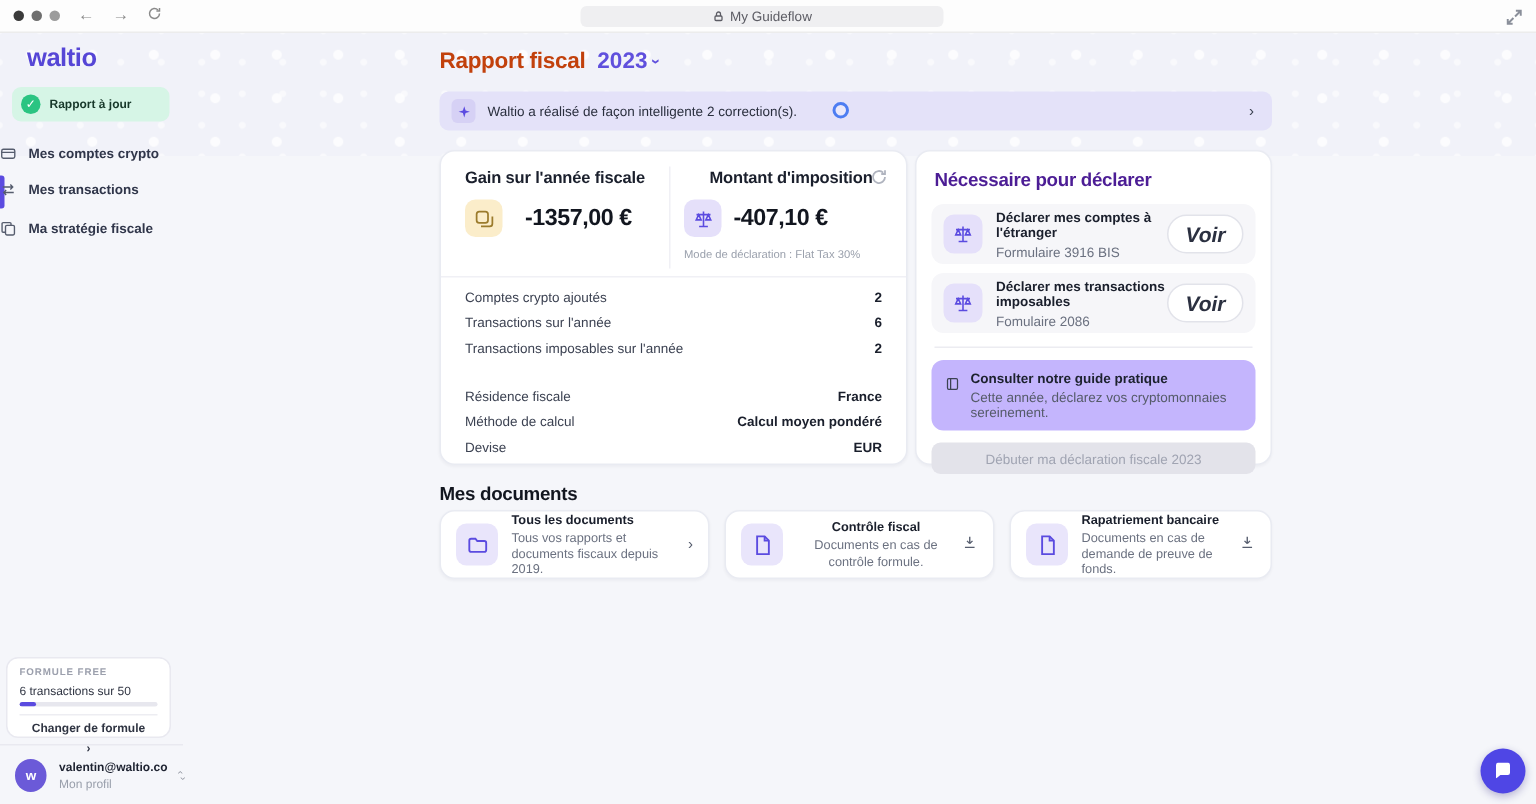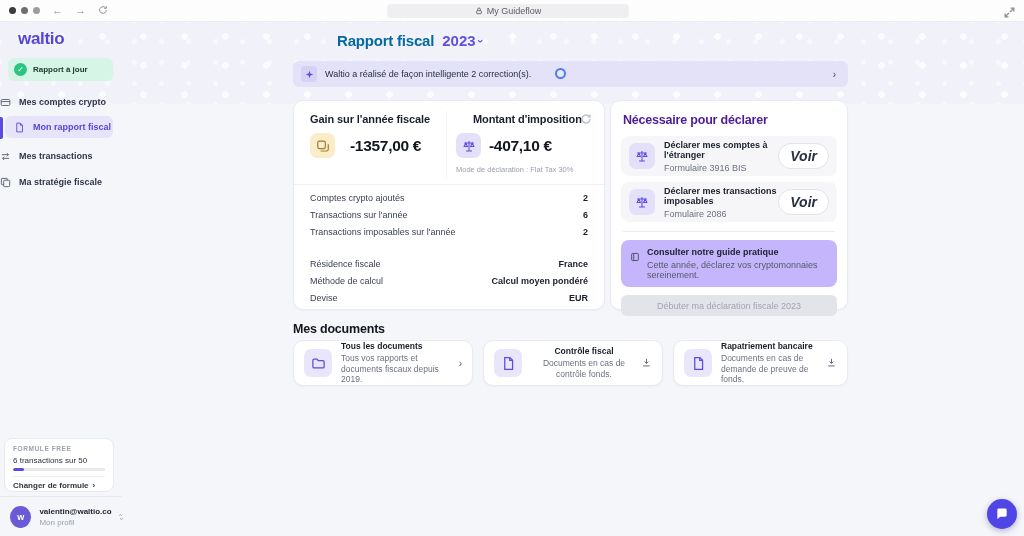--- a/index.html
+++ b/index.html
@@ -35,34 +35,34 @@
   .mitem.active svg { color:#5b4be0; }
   .abar { position:absolute; left:0; top:95px; width:3px; height:22px; background:#5b4be0; border-radius:0 2px 2px 0; }
   .m1{margin-bottom:4px;} .mact{margin-bottom:8px;} .m3{margin-bottom:6px;}
 
   .planbox { position:absolute; left:4px; top:416px; width:110px; height:54px; background:#fff; border:1px solid #e9e9f0; border-radius:8px; padding:6px 8px 5px; }
   .plan-name { font-size:6.5px; letter-spacing:.6px; color:#9ca0ad; font-weight:bold; }
   .plan-usage { font-size:8px; color:#2f3442; margin-top:4px; }
   .ptrack { margin-top:3px; width:100%; height:3px; background:#e7e7ee; border-radius:2px; overflow:hidden; }
   .pfill { height:100%; background:#5b4be0; border-radius:2px; }
   .plan-div { border-top:1px solid #ededf2; margin-top:5px; }
-  .plan-change { font-size:8px; font-weight:bold; color:#2f3442; margin-top:4px; display:flex; align-items:center; gap:4px; cursor:pointer; }
+  .plan-change { font-size:8px; font-weight:bold; color:#2f3442; margin-top:4px; display:flex; align-items:center; gap:4px; cursor:pointer;flex-direction:column; }
   .plan-change .gt { font-size:8px; color:#2f3442; }
 
   .profile { position:absolute; left:0; top:474px; width:122px; height:40px; border-top:1px solid #e9e9f0; display:flex; align-items:center; padding-left:10px; cursor:pointer; }
   .avatar { width:22px; height:22px; border-radius:50%; background:#6b5ad8; color:#fff; font-size:9px; font-weight:bold; display:flex; align-items:center; justify-content:center; }
   .ptxt { margin-left:8px; }
   .pemail { font-size:8px; font-weight:bold; color:#1d2230; }
   .plabel { font-size:8px; color:#9aa0ac; margin-top:2px; }
   .pcarets { margin-left:8px; display:flex; flex-direction:column; color:#8a8f9a; font-size:7px; line-height:4px; }
   .pcarets span { transform:scaleX(1.4); }
 
   
   .title-row { position:absolute; left:293px; top:10px; display:flex; align-items:baseline; gap:8px; }
-  .page-title { font-size:15px; font-weight:bold; color:#0369a1; letter-spacing:-.2px;margin-left:44px; }
+  .page-title { font-size:15px; font-weight:bold; color:#c2410c; letter-spacing:-.2px; }
   .year { font-size:15px; font-weight:bold; color:#6050dd; display:flex; align-items:center; gap:3px; cursor:pointer; }
   .chev-down { display:inline-block; transform:rotate(90deg); font-size:11px; color:#6050dd; }
 
   .banner { position:absolute; left:293px; top:39px; width:555px; height:26px; background:#e4e2f9; border-radius:6px; display:flex; align-items:center; padding:0 12px 0 8px; cursor:pointer; }
   .spark { width:16px; height:16px; border-radius:4px; background:#d6d1f5; color:#5b4be0; display:flex; align-items:center; justify-content:center; margin-right:8px; }
   .banner-text { font-size:9px; color:#2a2f3e; }
   .banner-gt { margin-left:auto; color:#3c4252; font-size:10px; }
   .ring { position:absolute; left:262px; top:7px; width:11px; height:11px; border:2.5px solid #4d7df2; border-radius:50%; background:rgba(255,255,255,.25); }
 
   
@@ -166,27 +166,20 @@
 
     <div class="abar"></div>
     <nav class="menu">
       <div class="mitem m1">
         <svg viewBox="0 0 24 24" fill="none" stroke="currentColor" stroke-width="2">
             <rect x="2.5" y="5.5" width="19" height="13" rx="2.5"></rect>
             <path d="M2.5 10h19"></path>
           </svg>
         <span>Mes comptes crypto</span>
       </div>
-      <div class="mitem active mact">
-        <svg viewBox="0 0 24 24" fill="none" stroke="currentColor" stroke-width="2">
-            <path d="M6 2.5h8l4.5 4.5v14.5H6z"></path>
-            <path d="M14 2.5V7h4.5"></path>
-          </svg>
-        <span>Mon rapport fiscal</span>
-      </div>
       <div class="mitem m3">
         <svg viewBox="0 0 24 24" fill="none" stroke="currentColor" stroke-width="2">
             <path d="M4 8h14M15 4.5 18.5 8 15 11.5M20 16H6M9 12.5 5.5 16 9 19.5"></path>
           </svg>
         <span>Mes transactions</span>
       </div>
       <div class="mitem">
         <svg viewBox="0 0 24 24" fill="none" stroke="currentColor" stroke-width="2">
             <rect x="8" y="7" width="13" height="14" rx="2"></rect>
             <path d="M16 7V4.5A1.5 1.5 0 0 0 14.5 3h-10A1.5 1.5 0 0 0 3 4.5v11A1.5 1.5 0 0 0 4.5 17H8"></path>
@@ -356,21 +349,21 @@
 
     <div class="card doccard dc2">
       <span class="doc-icon">
         <svg viewBox="0 0 24 24" fill="none" stroke="currentColor" stroke-width="2">
             <path d="M6 2.5h8l4.5 4.5v14.5H6z"></path>
             <path d="M14 2.5V7h4.5"></path>
           </svg>
       </span>
       <div class="doc-txt">
         <div class="doc-t">Contrôle fiscal</div>
-        <div class="doc-d">Documents en cas de contrôle fonds.</div>
+        <div class="doc-d">Documents en cas de contrôle formule.</div>
       </div>
       <span class="doc-act">
         <svg viewBox="0 0 24 24" fill="none" stroke="currentColor" stroke-width="2">
             <path d="M12 4v10m0 0-4-4m4 4 4-4M5 19.5h14"></path>
           </svg>
       </span>
     </div>
 
     <div class="card doccard dc3">
       <span class="doc-icon">

